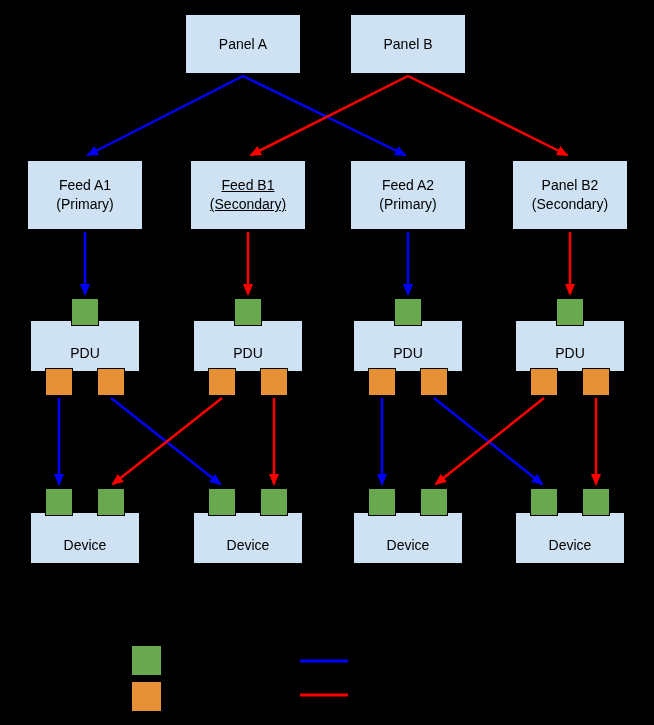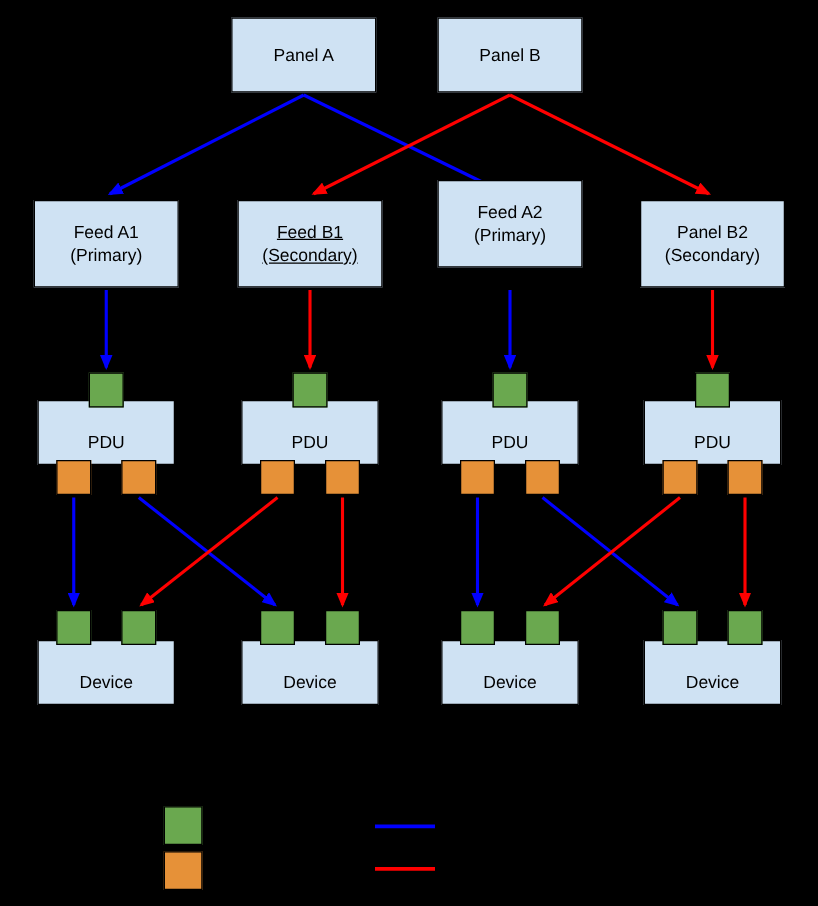--- a/index.html
+++ b/index.html
@@ -108,21 +108,21 @@
   </div>
 
   <div class="box" style="left:27px;top:160px;width:116px;height:70px;text-align:center;">
     <span>Feed A1</span>
     <span>(Primary)</span>
   </div>
   <div class="box" style="left:190px;top:160px;width:116px;height:70px;text-decoration:underline;">
     <span>Feed B1</span>
     <span>(Secondary)</span>
   </div>
-  <div class="box" style="left:350px;top:144px;width:116px;height:70px;">
+  <div class="box" style="left:350px;top:160px;width:116px;height:70px;">
     <span>Feed A2</span>
     <span>(Primary)</span>
   </div>
   <div class="box" style="left:512px;top:160px;width:116px;height:70px;">
     <span>Panel B2</span>
     <span>(Secondary)</span>
   </div>
 
   <div class="box" style="left:30px;top:320px;width:110px;height:52px;justify-content:flex-end;padding-bottom:8px;">
     <span>PDU</span>

